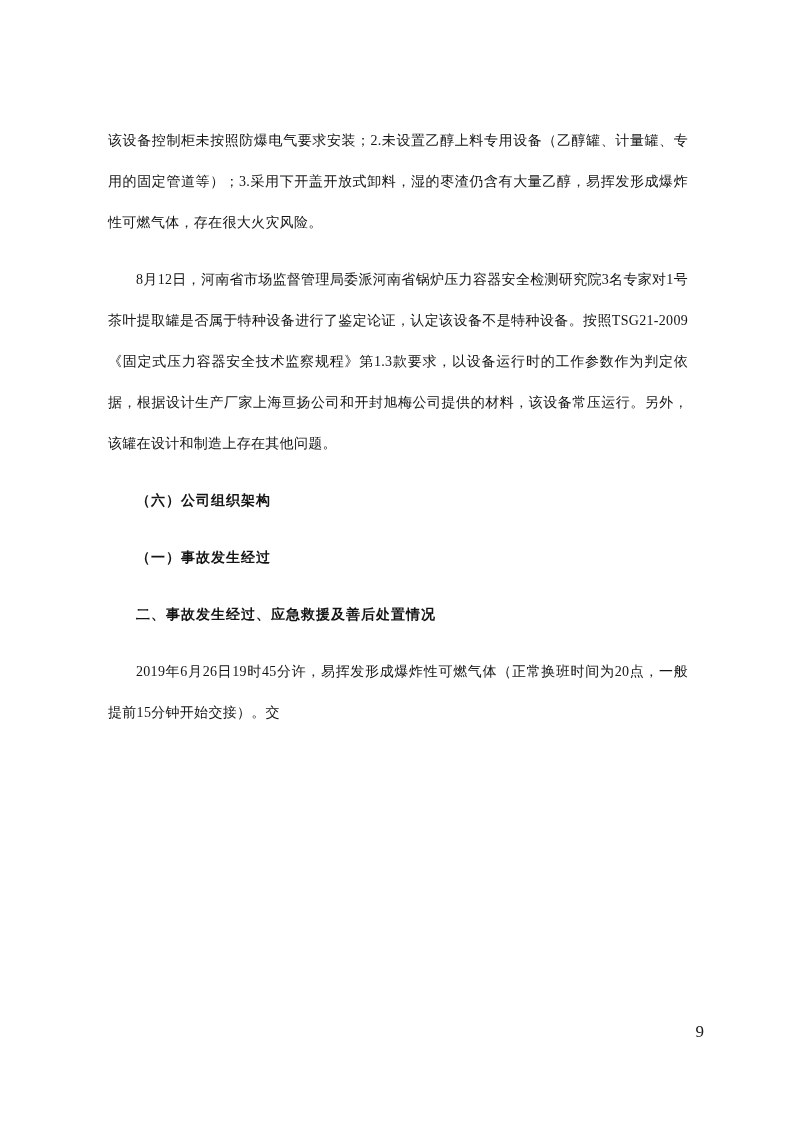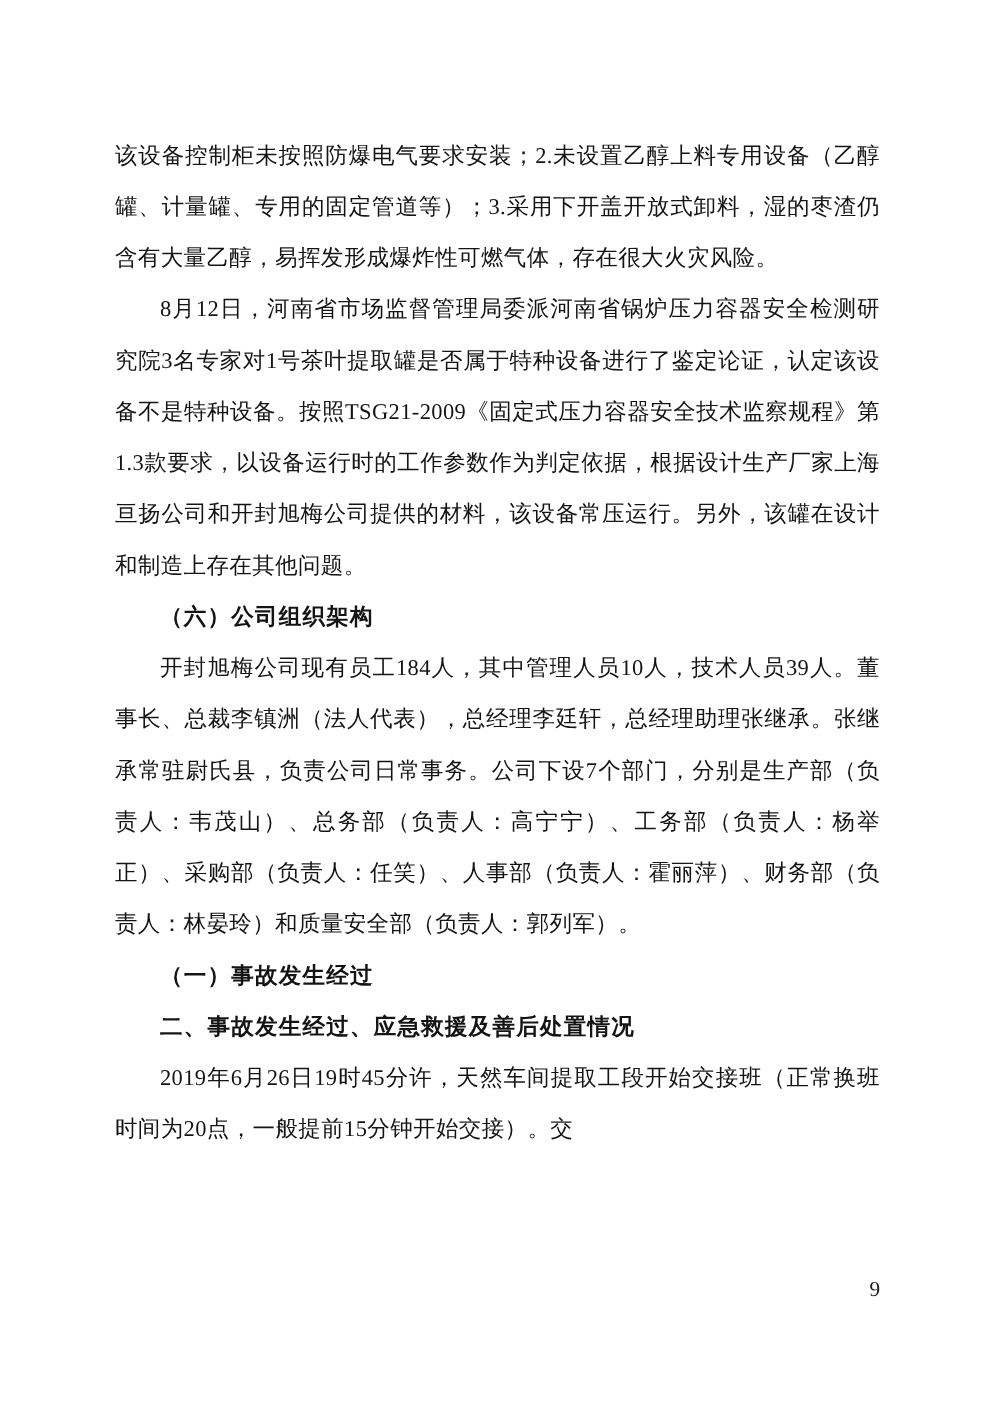--- a/index.html
+++ b/index.html
@@ -15,23 +15,23 @@
     box-sizing: border-box;
     overflow: hidden;
   }
   .content {
     position: absolute;
     left: 92px;
     top: 104px;
     width: 612px;
   }
   p {
-    margin: 0;
+    margin: 16px;
     font-family: "Liberation Serif", "DejaVu Serif", serif;
-    font-size: 18px;
+    font-size: 14px;
     line-height: 41px;
     color: #141414;
     text-align: justify;
     text-justify: inter-ideograph;
     letter-spacing: 0.3px;
   }
   p.indent {
     text-indent: 2em;
   }
   p.heading {
@@ -50,19 +50,18 @@
   }
 </style>
 </head>
 <body>
 
 <div class="page">
   <div class="content">
     <p class="body">该设备控制柜未按照防爆电气要求安装；2.未设置乙醇上料专用设备（乙醇罐、计量罐、专用的固定管道等）；3.采用下开盖开放式卸料，湿的枣渣仍含有大量乙醇，易挥发形成爆炸性可燃气体，存在很大火灾风险。</p>
     <p class="indent">8月12日，河南省市场监督管理局委派河南省锅炉压力容器安全检测研究院3名专家对1号茶叶提取罐是否属于特种设备进行了鉴定论证，认定该设备不是特种设备。按照TSG21-2009《固定式压力容器安全技术监察规程》第1.3款要求，以设备运行时的工作参数作为判定依据，根据设计生产厂家上海亘扬公司和开封旭梅公司提供的材料，该设备常压运行。另外，该罐在设计和制造上存在其他问题。</p>
     <p class="heading">（六）公司组织架构</p>
-    <p class="indent">开封旭梅公司现有员工184人，其中管理人员10人，技术人员39人。董事长、总裁李镇洲（法人代表），总经理李廷轩，总经理助理张继承。张继承常驻尉氏县，负责公司日常事务。公司下设7个部门，分别是生产部（负责人：韦茂山）、总务部（负责人：高宁宁）、工务部（负责人：杨举正）、采购部（负责人：任笑）、人事部（负责人：霍丽萍）、财务部（负责人：林晏玲）和质量安全部（负责人：郭列军）。</p>
     <p class="heading">（一）事故发生经过</p>
     <p class="heading">二、事故发生经过、应急救援及善后处置情况</p>
-    <p class="indent">2019年6月26日19时45分许，天然车间提取工段开始交接班（正常换班时间为20点，一般提前15分钟开始交接）。交</p>
+    <p class="indent">2019年6月26日19时45分许，易挥发形成爆炸性可燃气体（正常换班时间为20点，一般提前15分钟开始交接）。交</p>
   </div>
   <div class="page-number">9</div>
 </div>
 
 </body></html>

